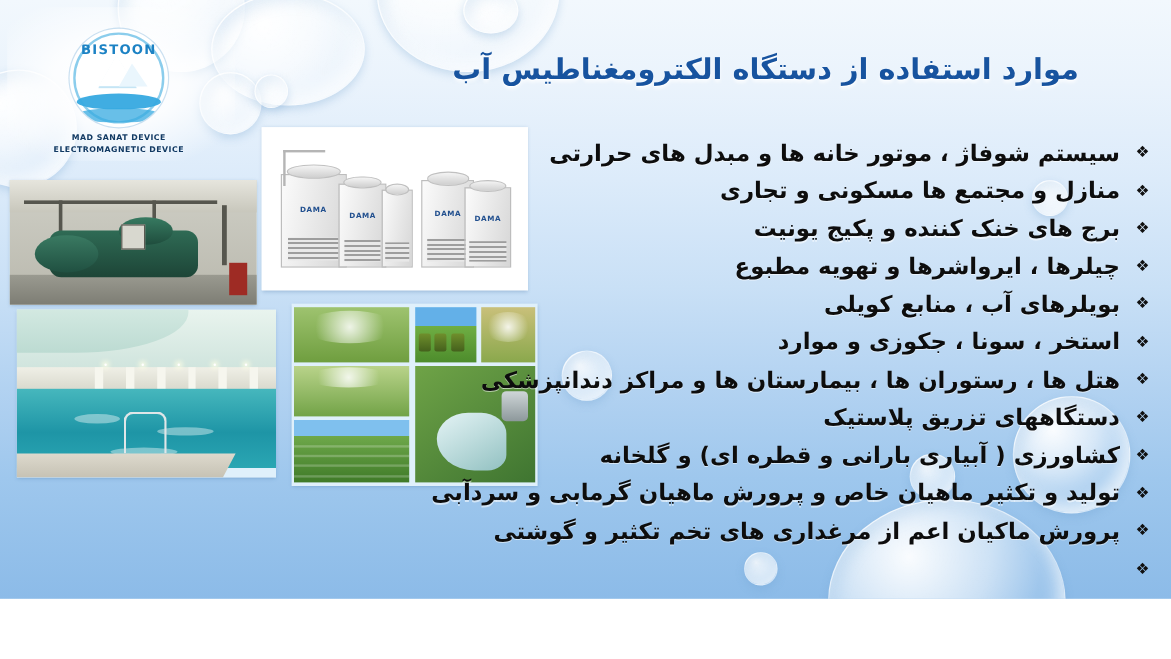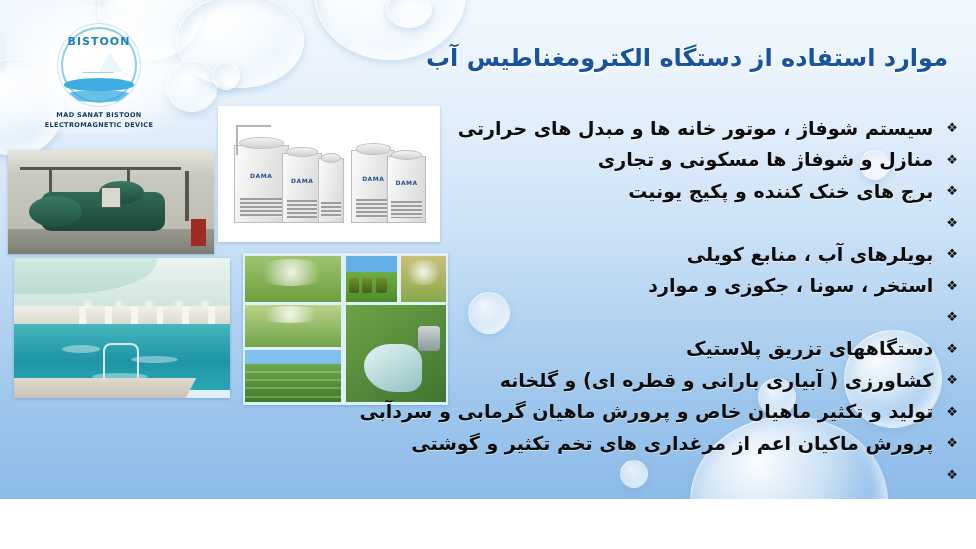--- a/index.html
+++ b/index.html
@@ -51,21 +51,21 @@
   .lm-mtn2{position:absolute;left:41px;top:29px;width:0;height:0;
     border-left:11px solid transparent;border-right:13px solid transparent;
     border-bottom:19px solid #eaf6fd;}
   .lm-word{position:absolute;left:0;right:0;top:11px;text-align:center;
     font-size:11px;font-weight:bold;color:#1c82c4;letter-spacing:1px;
     font-family:"DejaVu Sans",sans-serif;}
   .logo-cap{margin-top:4px;font-size:6.5px;font-weight:bold;color:#123a63;
     letter-spacing:.4px;line-height:1.55;font-family:"DejaVu Sans",sans-serif;}
 
   
-  #title{position:absolute;right:28px;top:44px;width:620px;
+  #title{position:absolute;right:28px;top:44px;width:620px;text-align:center;
     font-family:"DejaVu Sans","Liberation Sans",sans-serif;
     font-size:24px;font-weight:bold;color:#17539f;direction:rtl;
     letter-spacing:0;white-space:nowrap;
     text-shadow:0 1px 0 rgba(255,255,255,.95),0 2px 3px rgba(255,255,255,.75);}
 
   
   .photo{position:absolute;background:#dff0fb;overflow:hidden;}
   .photo .inner{position:absolute;inset:0;}
 
   #photo-chiller{left:8px;top:150px;width:206px;height:104px;
@@ -181,21 +181,21 @@
   <div id="logo">
     <div class="logo-mark">
       <div class="lm-ring"></div>
       <div class="lm-mtn"></div>
       <div class="lm-mtn2"></div>
       <div class="lm-wave lm-w1"></div>
       <div class="lm-wave lm-w2"></div>
       <div class="lm-word">BISTOON</div>
     </div>
     <div class="logo-cap">
-      <div>MAD SANAT BISTOON</div>
+      <div>MAD SANAT DEVICE</div>
       <div>ELECTROMAGNETIC  DEVICE</div>
     </div>
   </div>
 
   <div id="title">موارد استفاده از دستگاه الکترومغناطیس آب</div>
 
   <div class="photo" id="photo-chiller">
     <div class="inner">
       <div class="ch-room"></div>
         <div class="ch-ceil"></div>
@@ -297,39 +297,41 @@
     </div>
   </div>
 
   <div id="bullets">
     <div class="bullet">
       <span class="mark">❖</span>
       <span class="txt">سیستم شوفاژ ، موتور خانه ها و مبدل های حرارتی</span>
     </div>
     <div class="bullet">
       <span class="mark">❖</span>
-      <span class="txt">منازل و شوفاژ ها مسکونی و تجاری</span>
+      <span class="txt">منازل و مجتمع ها مسکونی و تجاری</span>
     </div>
     <div class="bullet">
       <span class="mark">❖</span>
       <span class="txt">برج های خنک کننده و پکیج یونیت</span>
     </div>
     <div class="bullet">
       <span class="mark">❖</span>
+      <span class="txt">چیلرها ، ایرواشرها و تهویه مطبوع</span>
     </div>
     <div class="bullet">
       <span class="mark">❖</span>
       <span class="txt">بویلرهای آب ، منابع کویلی</span>
     </div>
     <div class="bullet">
       <span class="mark">❖</span>
       <span class="txt">استخر ، سونا ، جکوزی و موارد</span>
     </div>
     <div class="bullet">
       <span class="mark">❖</span>
+      <span class="txt">هتل ها ، رستوران ها ، بیمارستان ها و مراکز دندانپزشکی</span>
     </div>
     <div class="bullet">
       <span class="mark">❖</span>
       <span class="txt">دستگاههای تزریق پلاستیک</span>
     </div>
     <div class="bullet">
       <span class="mark">❖</span>
       <span class="txt">کشاورزی ( آبیاری بارانی و قطره ای) و گلخانه</span>
     </div>
     <div class="bullet">

